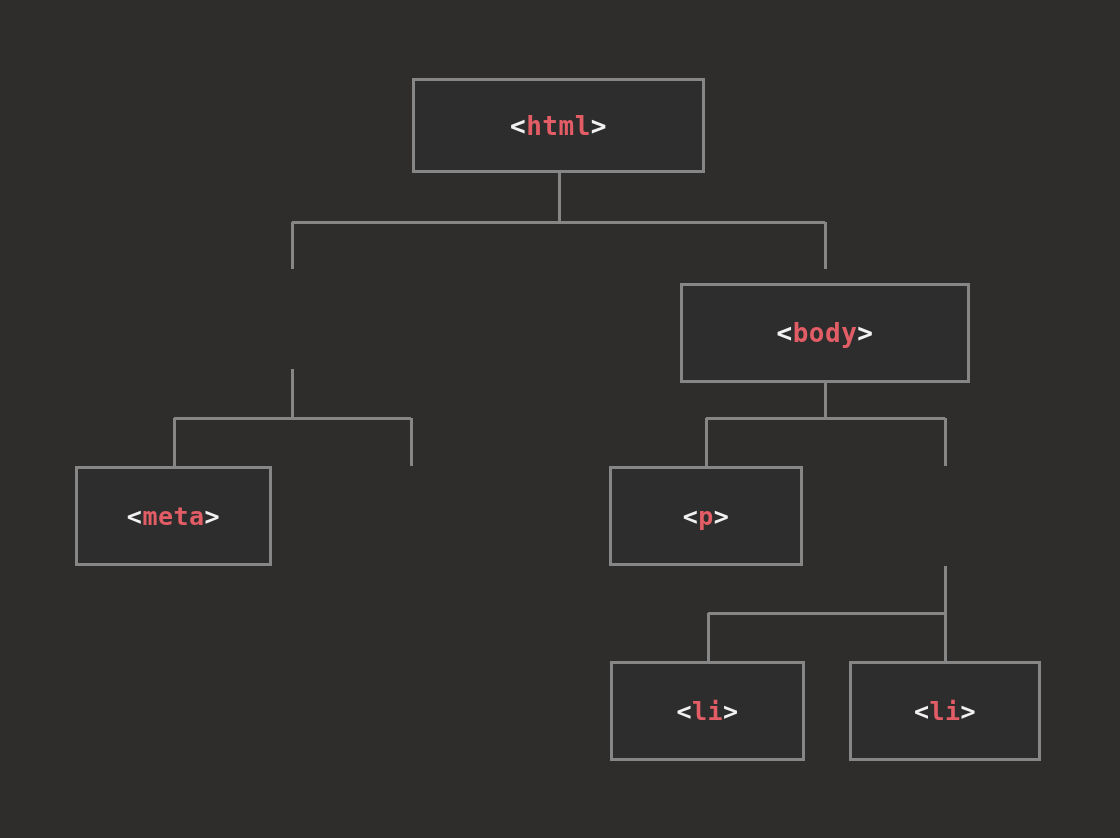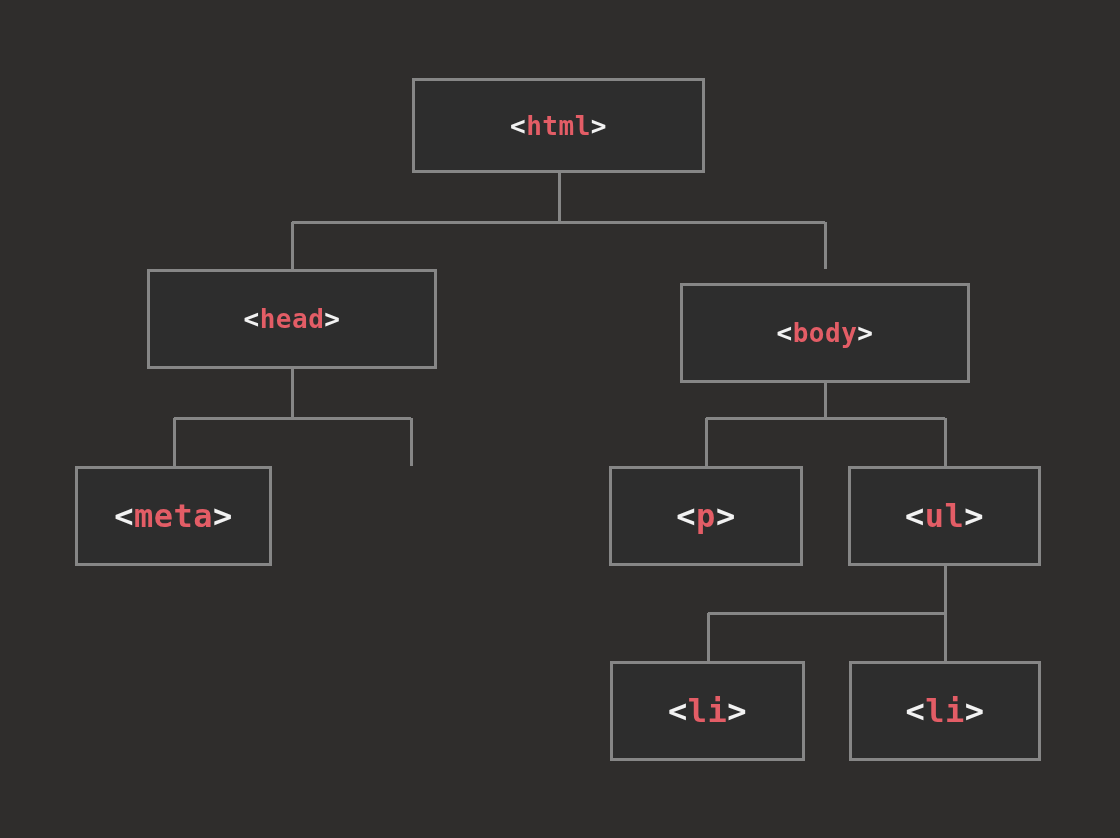--- a/index.html
+++ b/index.html
@@ -43,21 +43,21 @@
   .node .tagtext {
     font-size: 26px;
     font-weight: bold;
     color: #f2f2f2;
     line-height: 1;
   }
   .node .tagname {
     color: #e35d66;
   }
   .node.sm .tagtext {
-    font-size: 32px;
+    font-size: 25px;
   }
 </style>
 </head>
 <body>
 
 <div id="diagram">
 
   <svg class="edges" viewBox="0 0 1120 838" width="1120" height="838" xmlns="http://www.w3.org/2000/svg">
     <g id="edge-group" stroke="#868686" stroke-width="3" fill="none" shape-rendering="crispEdges">
         <line x1="559" y1="173" x2="559" y2="222"></line>
@@ -80,40 +80,34 @@
         <line x1="708" y1="613" x2="708" y2="661"></line>
         <line x1="945" y1="613" x2="945" y2="613"></line>
         <line x1="945" y1="613" x2="945" y2="661"></line>
       </g>
   </svg>
 
   <div class="node" style="left: 412px; top: 78px; width: 293px; height: 95px;">
     <span class="tagtext"><span>&lt;</span><span class="tagname">html</span><span>&gt;</span></span>
   </div>
 
-  <div class="node" style="left: 147px; top: 269px; width: 290px; height: 100px;">
-    <span class="tagtext"><span>&lt;</span><span class="tagname">head</span><span>&gt;</span></span>
-  </div>
 
   <div class="node" style="left: 680px; top: 283px; width: 290px; height: 100px;">
     <span class="tagtext"><span>&lt;</span><span class="tagname">body</span><span>&gt;</span></span>
   </div>
 
   <div class="node sm" style="left: 75px; top: 466px; width: 197px; height: 100px;">
     <span class="tagtext"><span>&lt;</span><span class="tagname">meta</span><span>&gt;</span></span>
   </div>
 
 
   <div class="node sm" style="left: 609px; top: 466px; width: 194px; height: 100px;">
     <span class="tagtext"><span>&lt;</span><span class="tagname">p</span><span>&gt;</span></span>
   </div>
 
-  <div class="node sm" style="left: 848px; top: 466px; width: 193px; height: 100px;">
-    <span class="tagtext"><span>&lt;</span><span class="tagname">ul</span><span>&gt;</span></span>
-  </div>
 
   <div class="node sm" style="left: 610px; top: 661px; width: 195px; height: 100px;">
     <span class="tagtext"><span>&lt;</span><span class="tagname">li</span><span>&gt;</span></span>
   </div>
 
   <div class="node sm" style="left: 849px; top: 661px; width: 192px; height: 100px;">
     <span class="tagtext"><span>&lt;</span><span class="tagname">li</span><span>&gt;</span></span>
   </div>
 
 </div>

